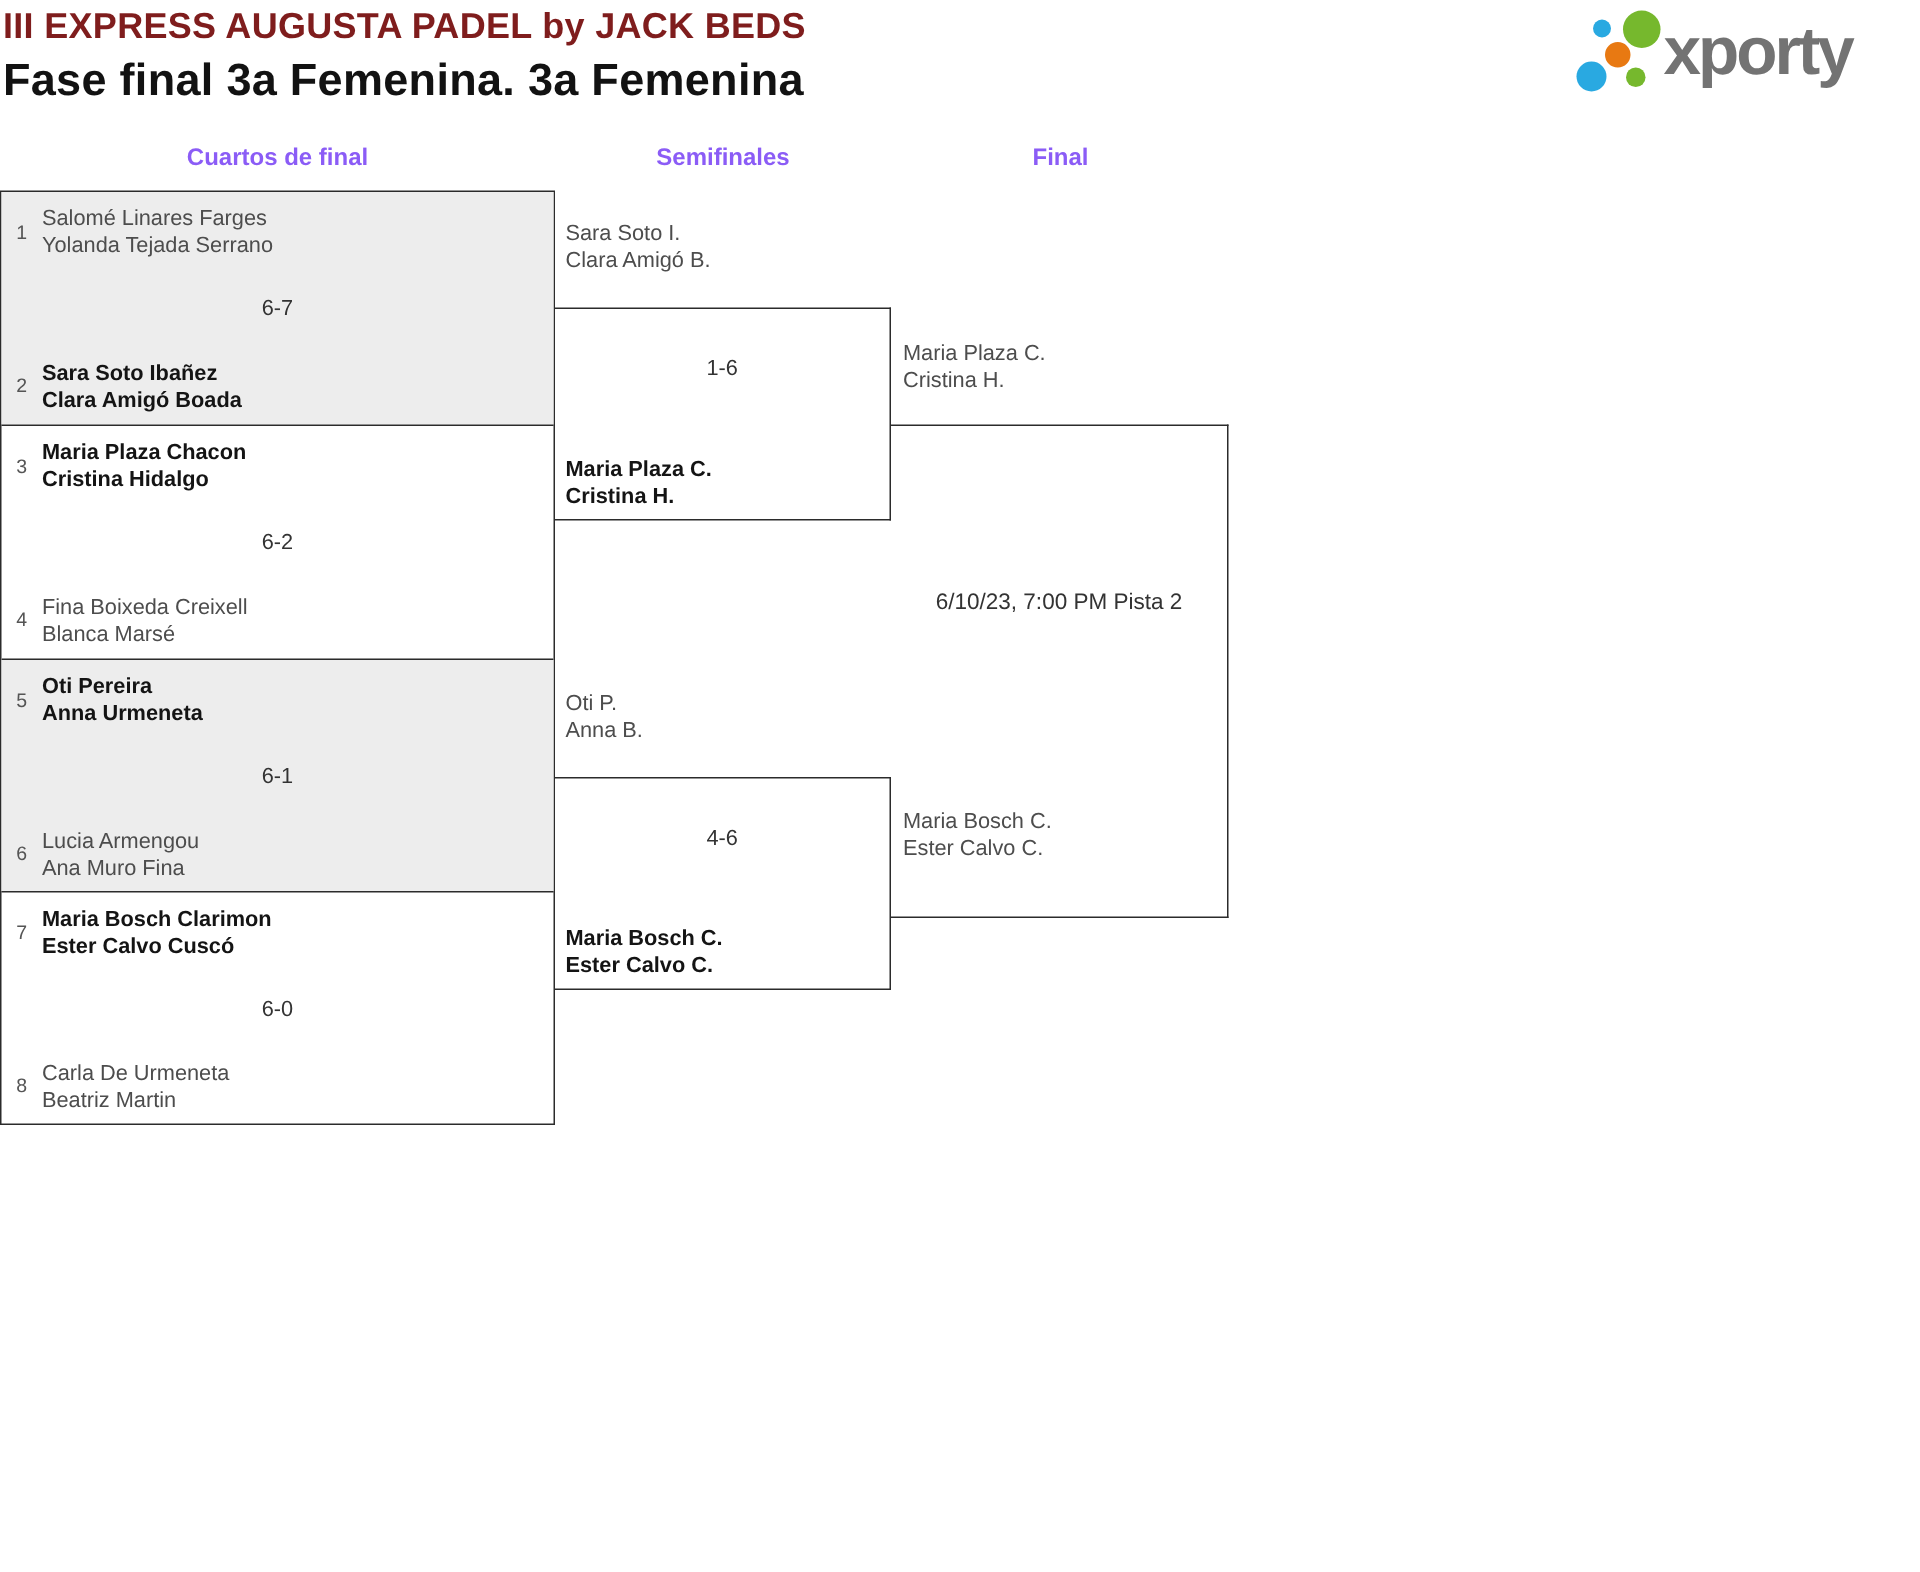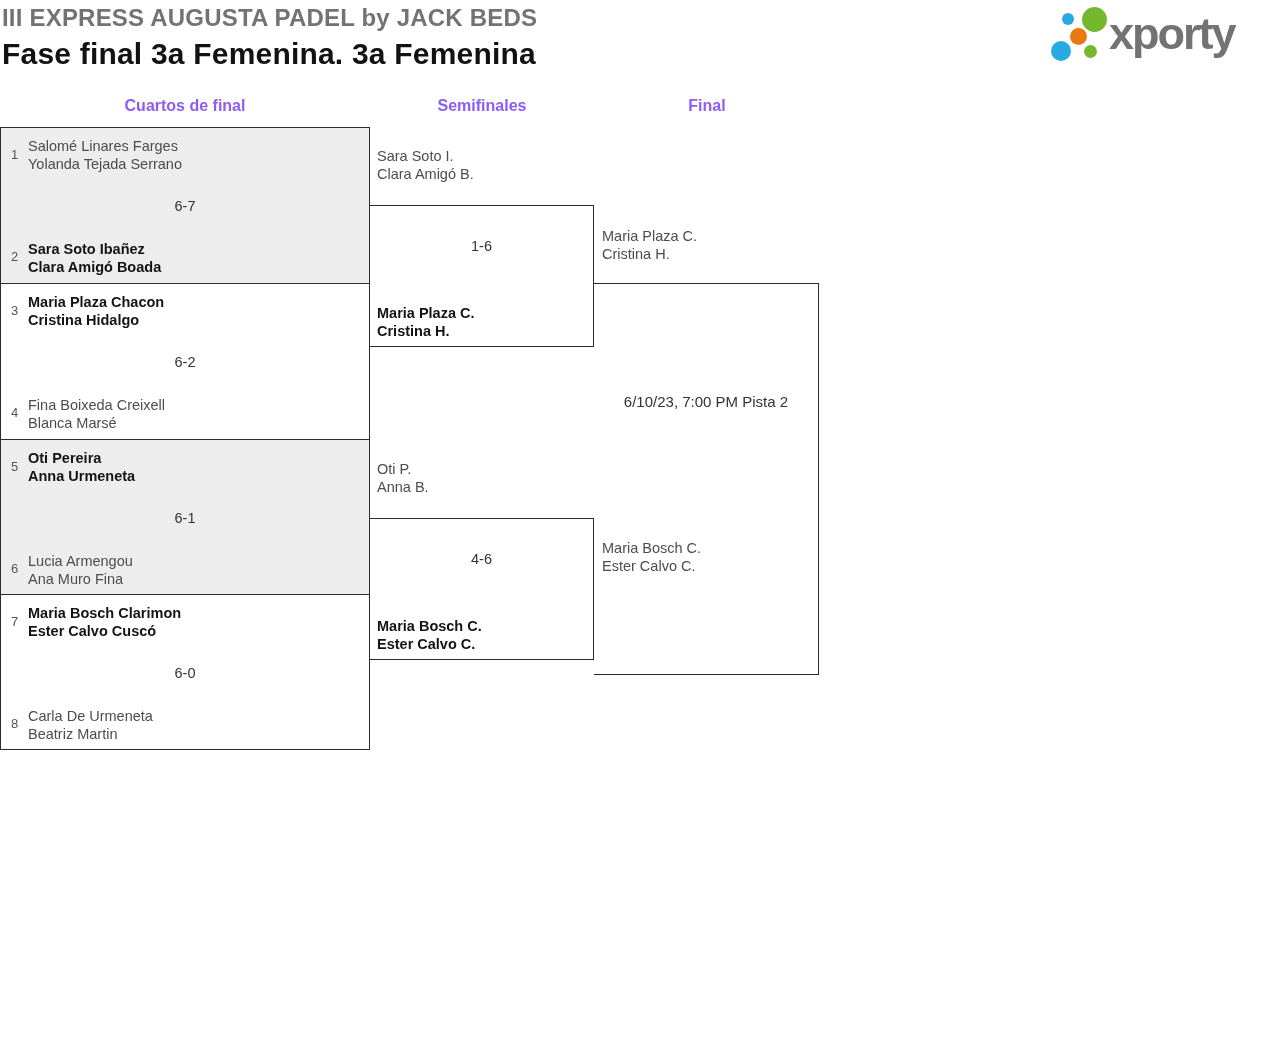--- a/index.html
+++ b/index.html
@@ -1,20 +1,20 @@
 <!DOCTYPE html>
 <html><head>
 <meta charset="utf-8">
 <style>
   html, body { margin:0; padding:0; background:#ffffff; }
   body { width:1280px; height:1048px; font-family:"Liberation Sans", sans-serif; color:#333; }
   .page { position:relative; width:1280px; height:1048px; overflow:hidden; background:#fff; }
 
   
-  .title    { position:absolute; left:2px;  top:4px;  font-size:24px; font-weight:700; color:#737373; letter-spacing:.2px; }
+  .title    { position:absolute; left:2px;  top:4px;  font-size:24px; font-weight:700; color:#7f1d1d; letter-spacing:.2px; }
   .subtitle { position:absolute; left:2px;  top:37px; font-size:30px; font-weight:700; color:#121212; letter-spacing:.2px; }
 
   
   .logo { position:absolute; left:1048px; top:4px; width:232px; height:72px; }
   .dot  { position:absolute; border-radius:50%; }
   .dot.blue-s  { left:14px; top:9px;  width:12px; height:12px; background:#29a9e1; }
   .dot.green-l { left:34px; top:3px;  width:25px; height:25px; background:#76b82d; }
   .dot.orange  { left:22px; top:24px; width:17px; height:17px; background:#e87912; }
   .dot.blue-l  { left:3px;  top:37px; width:20px; height:20px; background:#29a9e1; }
   .dot.green-s { left:36px; top:41px; width:13px; height:13px; background:#76b82d; }
@@ -52,21 +52,21 @@
   .sf.sf2 { top:460px; }
   .sf .feed { position:absolute; left:7px; top:0; }
   .sf-box { position:absolute; left:0; top:58px; width:224px; height:142px; box-sizing:border-box;
             border:1px solid #2b2b2b; border-left:none; }
   .sf-box .score { top:31px; }
   .sf-box .team.t-bottom { position:absolute; left:7px; top:98px; }
 
   
   .final { position:absolute; left:594px; top:227px; width:225px; height:367px; }
   .final .feed-top { position:absolute; left:8px; top:0; }
-  .final-box { position:absolute; left:0; top:56px; width:225px; height:392px; box-sizing:border-box;
+  .final-box { position:absolute; left:0; top:56px; width:225px; height:329px; box-sizing:border-box;
                border:1px solid #2b2b2b; border-left:none; }
   .final-box .schedule { position:absolute; left:0; right:0; top:109px; text-align:center;
                          font-size:15px; line-height:18px; color:#333; }
   .final-box .team.t-bottom { position:absolute; left:8px; top:255px; }
 </style>
 </head>
 <body>
 
 <div class="page">
 

